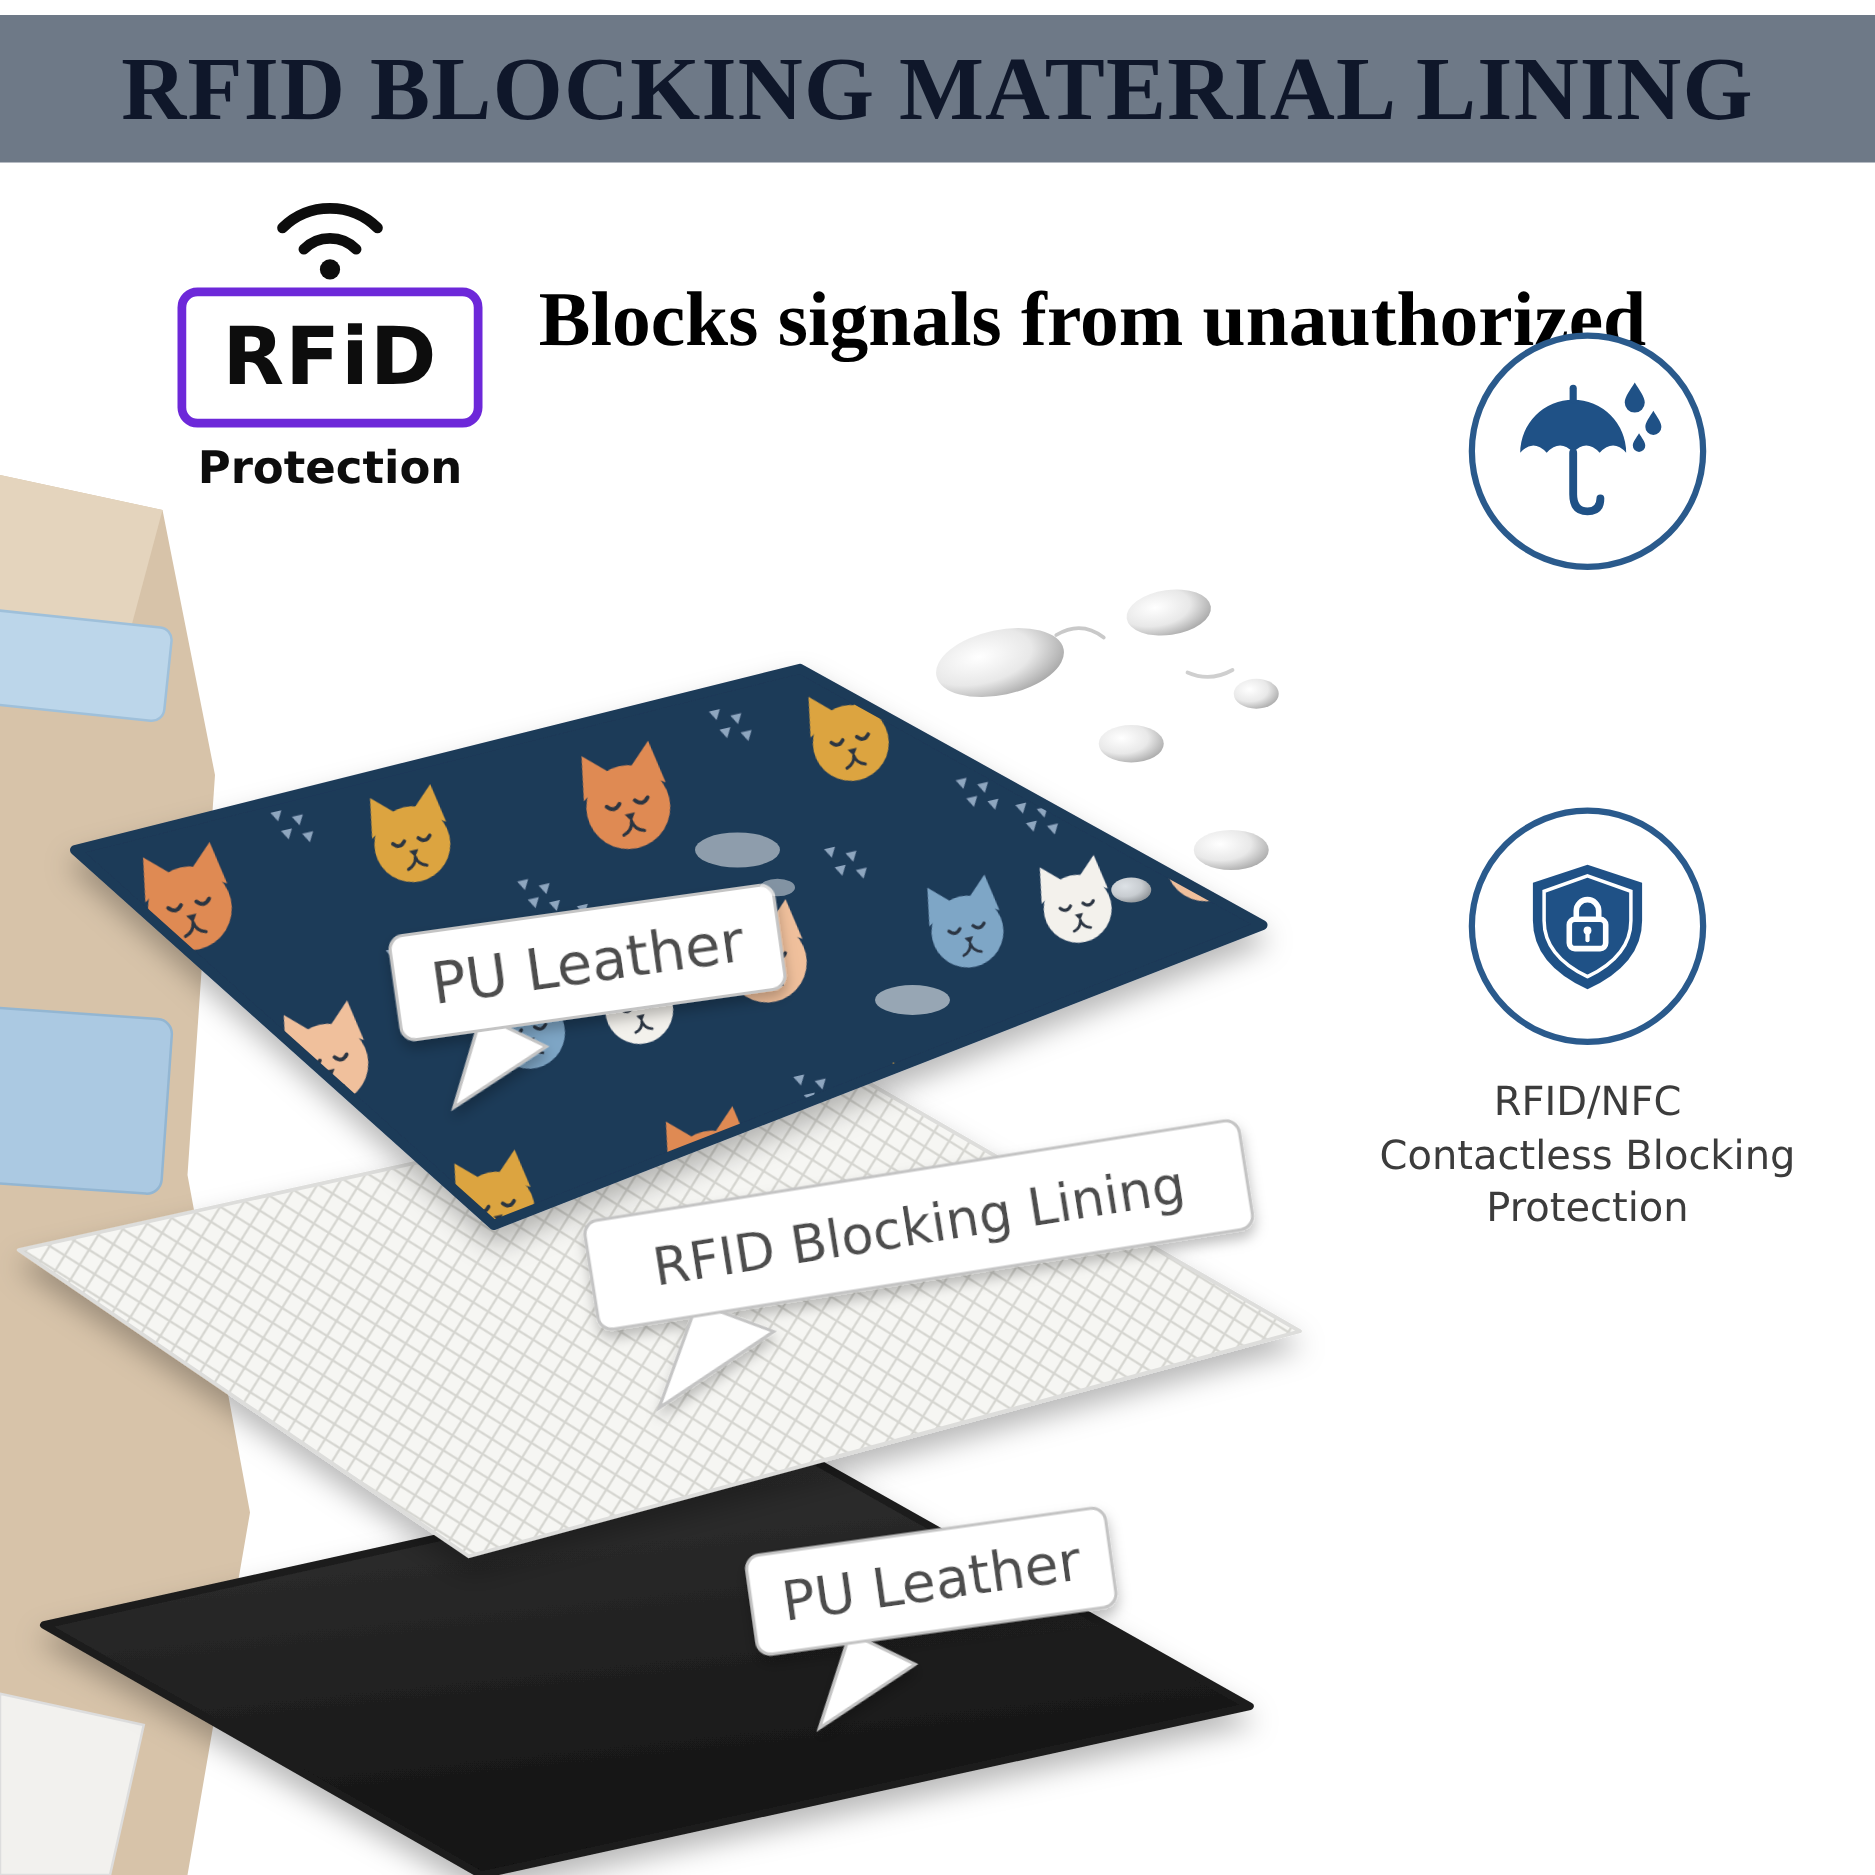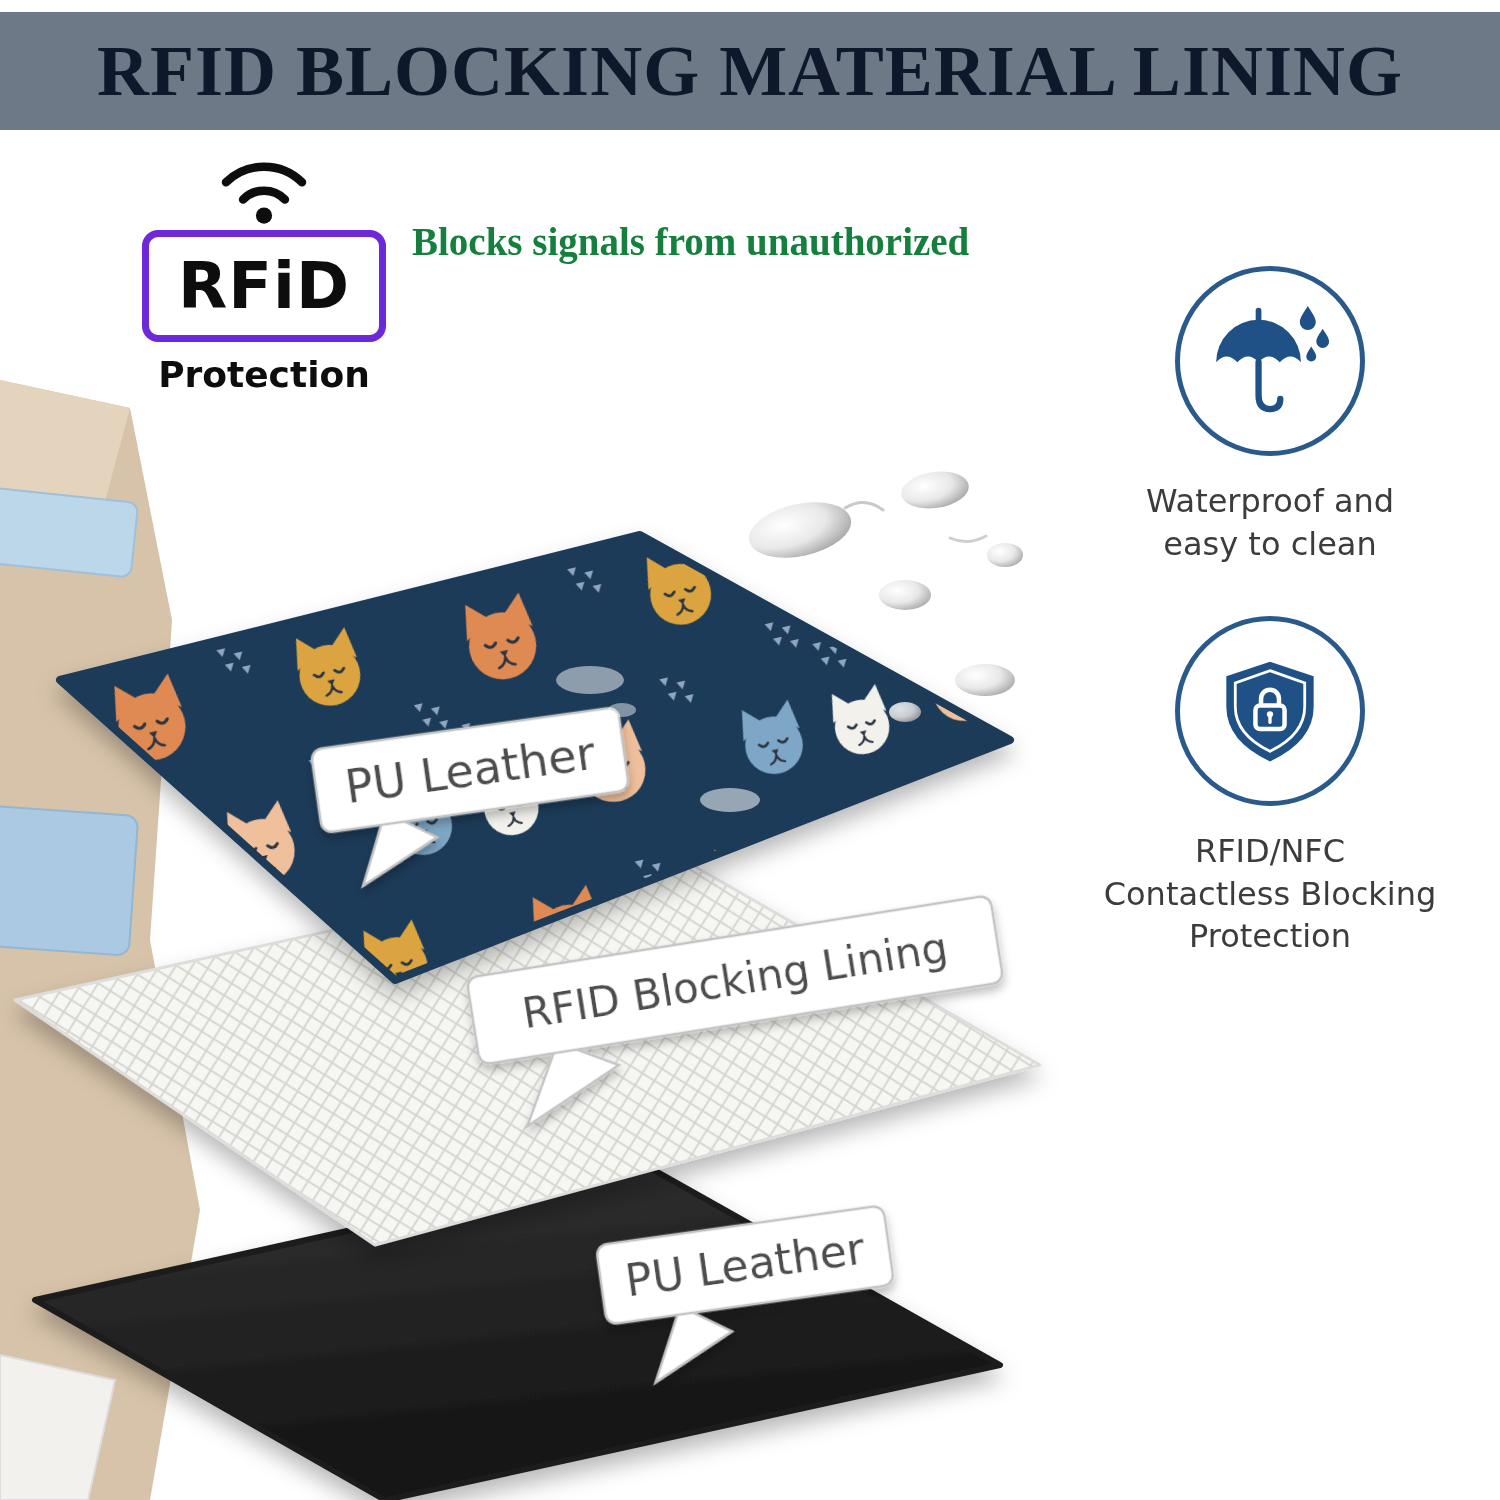--- a/index.html
+++ b/index.html
@@ -20,27 +20,27 @@
   .rfid-badge{position:absolute;left:118px;top:150px;width:292px;text-align:center;}
   .rfid-badge .wifi{display:block;margin:0 auto;}
   .rfid-box{
     width:230px;height:98px;margin:4px auto 0;border:7px solid #6d28d9;border-radius:16px;
     display:flex;align-items:center;justify-content:center;
     font-size:64px;font-weight:bold;color:#0d0d0d;letter-spacing:1px;
   }
   .rfid-sub{margin-top:12px;font-size:36px;font-weight:bold;color:#0d0d0d;}
   
   .headline{
-    position:absolute;left:412px;top:216px;
+    position:absolute;left:431px;top:216px;
     font-family:"Liberation Serif","DejaVu Serif",serif;font-weight:bold;
-    font-size:39px;line-height:1.32;color:#15803d;white-space:nowrap;
+    font-size:62px;line-height:1.32;color:#000000;white-space:nowrap;
   }
   
   .feature{position:absolute;left:1070px;width:400px;text-align:center;}
-  .feature-1{top:266px;} .feature-2{top:616px;} .feature-3{top:1056px;}
+  .feature-1{top:266px;} .feature-2{top:646px;} .feature-3{top:1056px;}
   .icon-circle{
     width:190px;height:190px;border-radius:50%;border:5px solid #2a5a8c;background:#fff;
     margin:0 auto;display:flex;align-items:center;justify-content:center;box-sizing:border-box;
   }
   .caption{
     margin-top:24px;font-size:32px;line-height:1.33;color:#3c3c3c;white-space:pre-line;
   }
   
   .diagram{position:absolute;left:0;top:380px;}
   .bubble-text{font-family:"DejaVu Sans","Liberation Sans",sans-serif;fill:#4e4e4e;}
@@ -178,22 +178,20 @@
         <path d="M8,56 A37,37 0 0 1 82,56 Q73,46 63.5,56 Q54,46 45,56 Q36,46 26.5,56 Q17,46 8,56 Z" fill="#1f5186"></path>
         <path d="M45,19 L45,11" stroke="#1f5186" stroke-width="5" stroke-linecap="round"></path>
         <path d="M45,56 L45,85 Q45,97 55,97 Q64,97 64,88" stroke="#1f5186" stroke-width="5.5" fill="none" stroke-linecap="round"></path>
         <g fill="#1f5186">
           <path transform="translate(88,16)" d="M0,-9 C3,-4 7,1 7,5 A7,7 0 1 1 -7,5 C-7,1 -3,-4 0,-9 Z"></path>
           <path transform="translate(101,34) scale(0.8)" d="M0,-9 C3,-4 7,1 7,5 A7,7 0 1 1 -7,5 C-7,1 -3,-4 0,-9 Z"></path>
           <path transform="translate(91,48) scale(0.62)" d="M0,-9 C3,-4 7,1 7,5 A7,7 0 1 1 -7,5 C-7,1 -3,-4 0,-9 Z"></path>
         </g>
       </svg>
     </div>
-    <div class="caption">Waterproof and
-easy to clean</div>
   </div>
 
   <div class="feature feature-2">
     <div class="icon-circle">
       <svg width="112" height="112" viewBox="0 0 100 100">
         <path d="M50,6 L89,19 L89,46 Q89,77 50,95 Q11,77 11,46 L11,19 Z" fill="#1f5186"></path>
         <path d="M50,14 L81,25 L81,46 Q81,71 50,86 Q19,71 19,46 L19,25 Z" fill="none" stroke="#ffffff" stroke-width="2.5"></path>
         <path d="M42,45 L42,39 A8,8 0 0 1 58,39 L58,45" fill="none" stroke="#ffffff" stroke-width="4"></path>
         <rect x="37" y="45" width="26" height="21" rx="4" fill="none" stroke="#ffffff" stroke-width="4"></rect>
         <circle cx="50" cy="53" r="2.8" fill="#ffffff"></circle>

